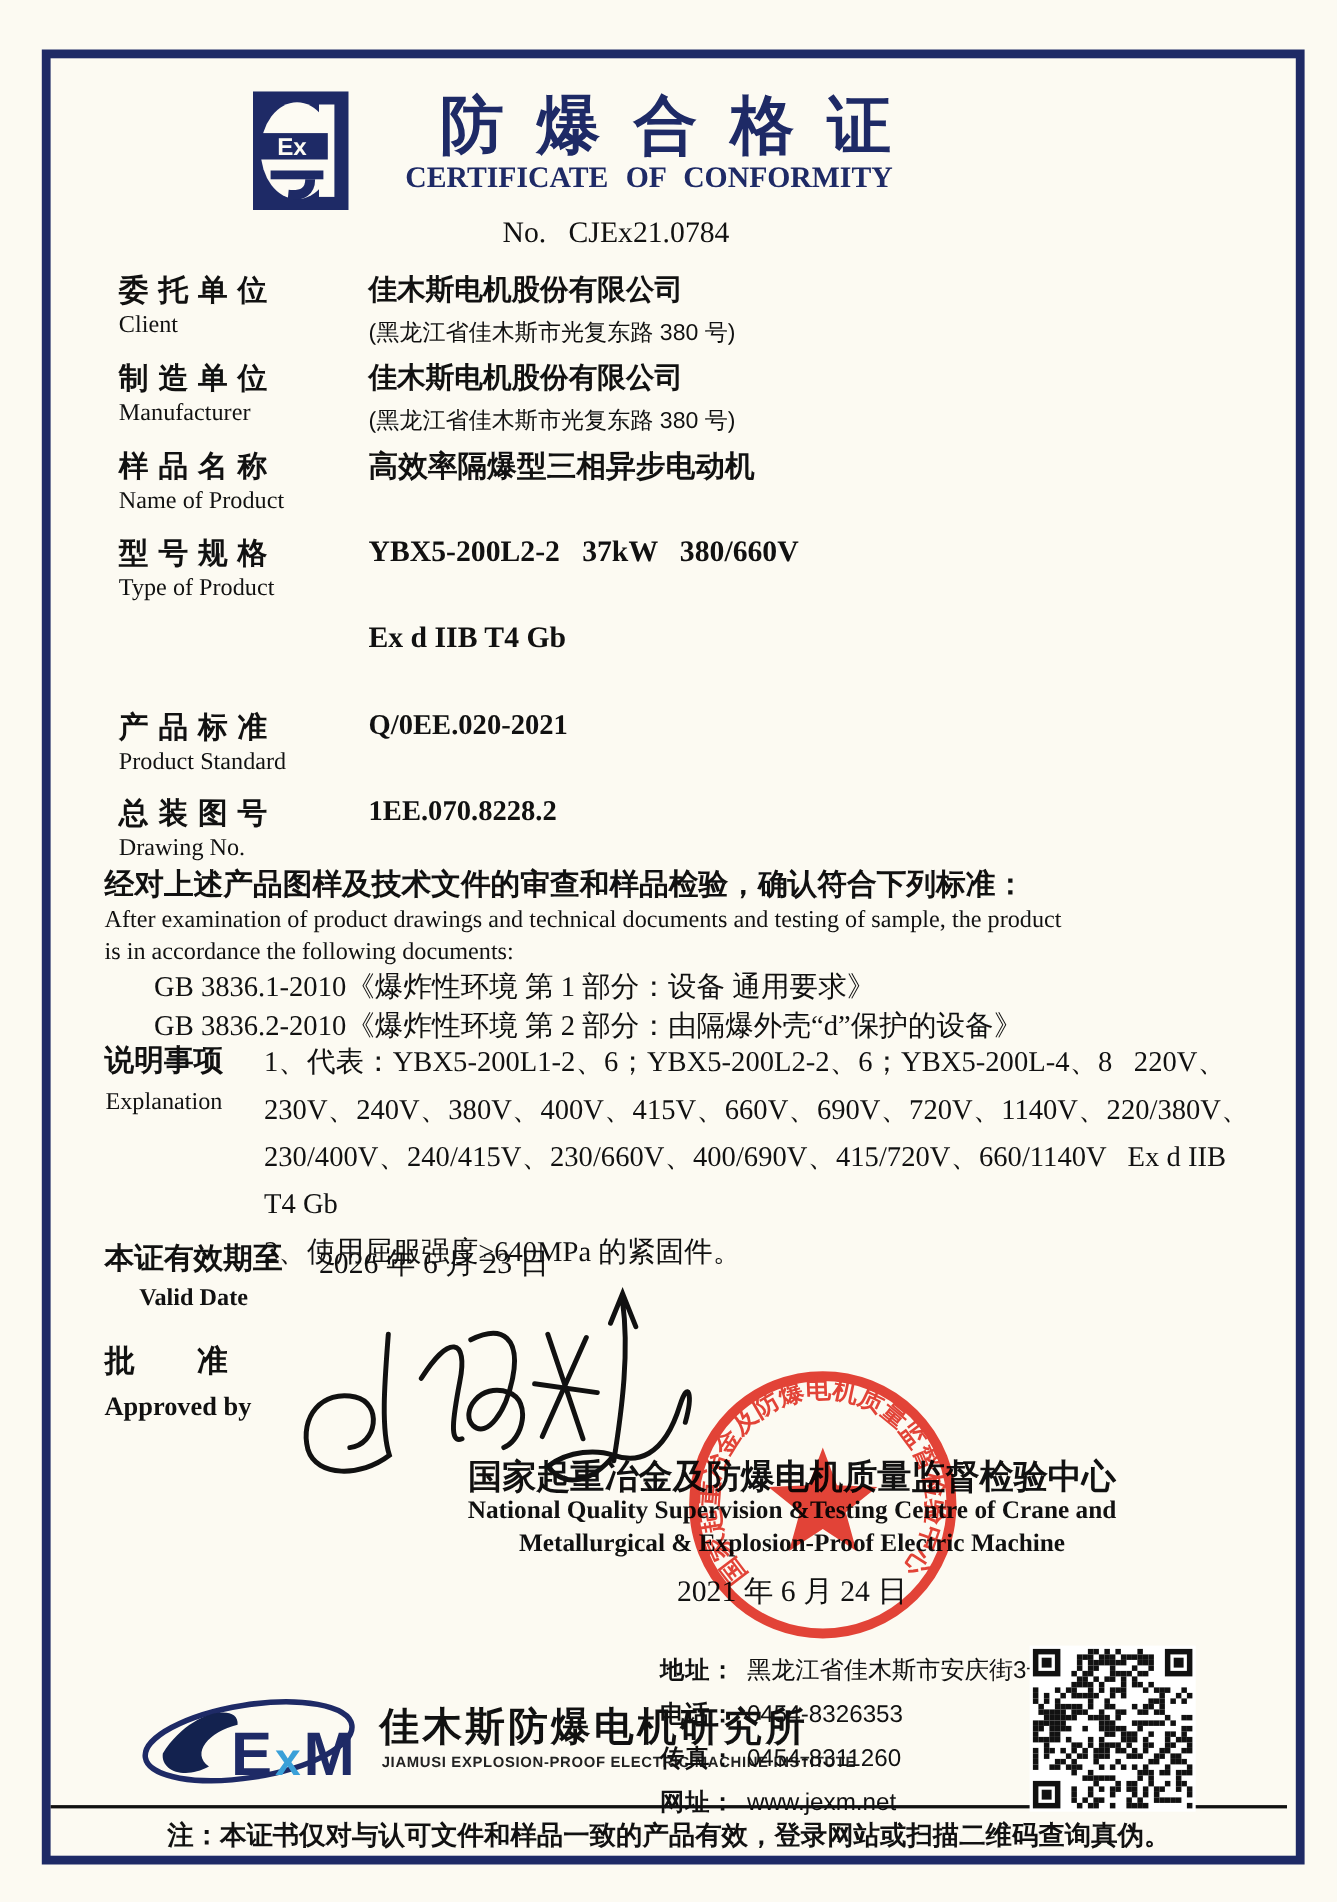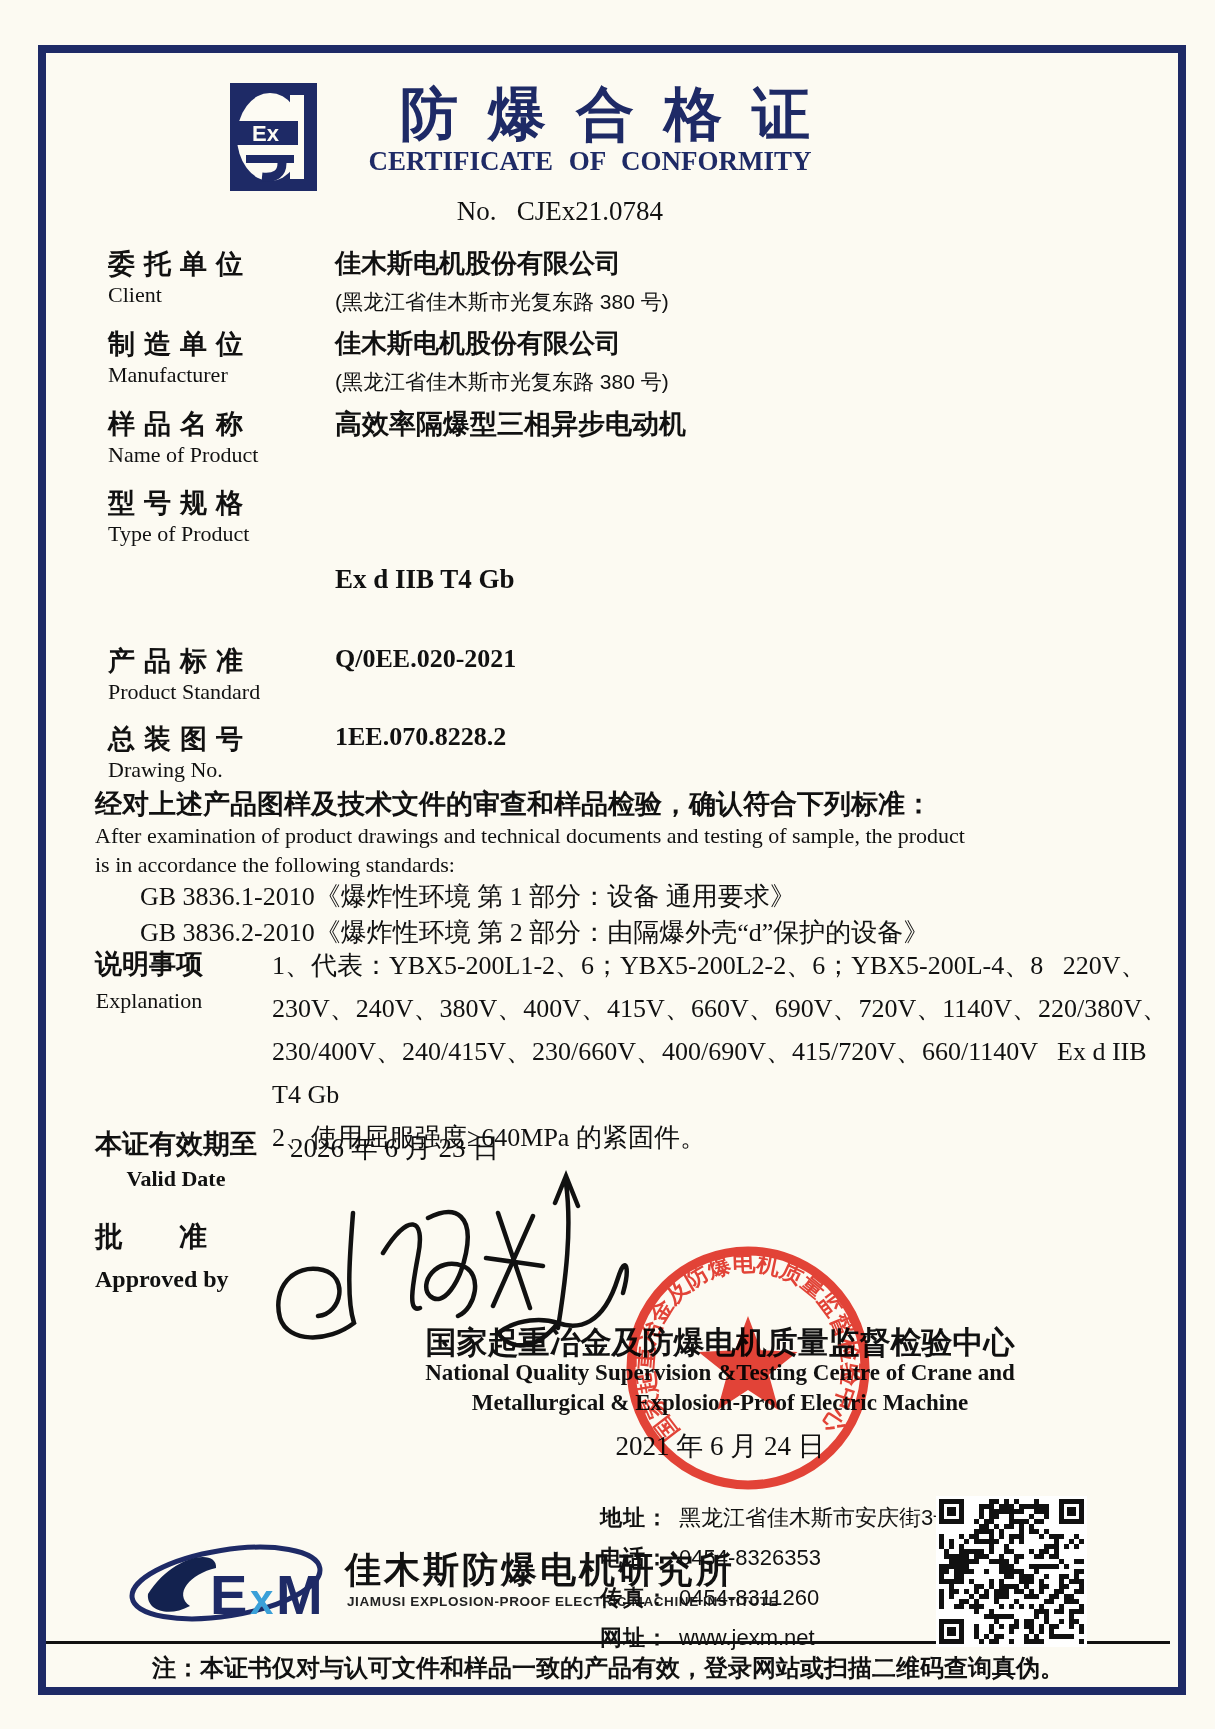--- a/index.html
+++ b/index.html
@@ -23,21 +23,21 @@
   .val-zh{font-size:26px;font-weight:bold;}
   .val-sub{font-size:21px;margin-top:7px;}
   .val-serif{font-size:27px;font-weight:600;font-family:"Liberation Serif",serif;white-space:pre;}
 
   .stmt-zh{left:95px;top:786px;font-size:27px;font-weight:bold;}
   .stmt-en{left:95px;width:1000px;font-size:22px;font-family:"Liberation Serif",serif;}
   .gb-line{left:140px;font-size:26px;font-family:"Liberation Serif",serif;font-weight:500;}
 
   .expl-text{left:240px;top:944px;width:890px;font-size:26px;line-height:43px;
              font-family:"Liberation Serif",serif;}
-  .expl-text div{white-space:pre;margin-left:32px;}
+  .expl-text div{white-space:pre;}
 
   .center-zh{left:400px;top:1322px;width:640px;text-align:center;font-size:31px;font-weight:bold;z-index:2;}
   .center-en{left:400px;width:640px;text-align:center;font-size:23px;font-weight:bold;
              font-family:"Liberation Serif",serif;z-index:2;}
   .center-date{left:400px;top:1428px;width:640px;text-align:center;font-size:27px;
              font-family:"Liberation Serif",serif;z-index:2;}
 
   .inst-zh{left:345px;top:1546px;font-size:36px;font-weight:bold;letter-spacing:3px;}
   .inst-en{left:347px;top:1594px;font-size:13.5px;font-weight:bold;letter-spacing:.6px;color:#222;}
 
@@ -100,20 +100,23 @@
   </div>
   <div class="abs" style="left:108px;top:408px;">
     <div class="field-label-zh">样品名称</div>
     <div class="field-label-en">Name of Product</div>
   </div>
 
   <div class="abs" style="left:108px;top:487px;">
     <div class="field-label-zh">型号规格</div>
     <div class="field-label-en">Type of Product</div>
   </div>
+  <div class="abs" style="left:335px;top:486px;">
+    <div class="val-serif">YBX5-200L2-2   37kW   380/660V</div>
+  </div>
 
   <div class="abs" style="left:335px;top:564px;">
     <div class="val-serif">Ex d IIB T4 Gb</div>
   </div>
 
   <div class="abs" style="left:108px;top:645px;">
     <div class="field-label-zh">产品标准</div>
     <div class="field-label-en">Product Standard</div>
   </div>
   <div class="abs" style="left:335px;top:644px;">
@@ -123,21 +126,21 @@
   <div class="abs" style="left:108px;top:723px;">
     <div class="field-label-zh">总装图号</div>
     <div class="field-label-en">Drawing No.</div>
   </div>
   <div class="abs" style="left:335px;top:722px;">
     <div class="val-serif" style="font-size:26px;">1EE.070.8228.2</div>
   </div>
 
   <div class="abs stmt-zh">经对上述产品图样及技术文件的审查和样品检验，确认符合下列标准：</div>
   <div class="abs stmt-en" style="top:823px;">After examination of product drawings and technical documents and testing of sample, the product</div>
-  <div class="abs stmt-en" style="top:852px;">is in accordance the following standards:</div>
+  <div class="abs stmt-en" style="top:852px;">is in accordance the following documents:</div>
   <div class="abs gb-line" style="top:879px;">GB 3836.1-2010《爆炸性环境 第 1 部分：设备 通用要求》</div>
   <div class="abs gb-line" style="top:915px;">GB 3836.2-2010《爆炸性环境 第 2 部分：由隔爆外壳“d”保护的设备》</div>
 
   <div class="abs" style="left:95px;top:946px;">
     <div style="font-size:27px;font-weight:bold;">说明事项</div>
     <div class="serif" style="font-size:22px;margin-top:6px;">Explanation</div>
   </div>
   <div class="abs expl-text">
     <div>1、代表：YBX5-200L1-2、6；YBX5-200L2-2、6；YBX5-200L-4、8   220V、</div>
     <div>230V、240V、380V、400V、415V、660V、690V、720V、1140V、220/380V、</div>

